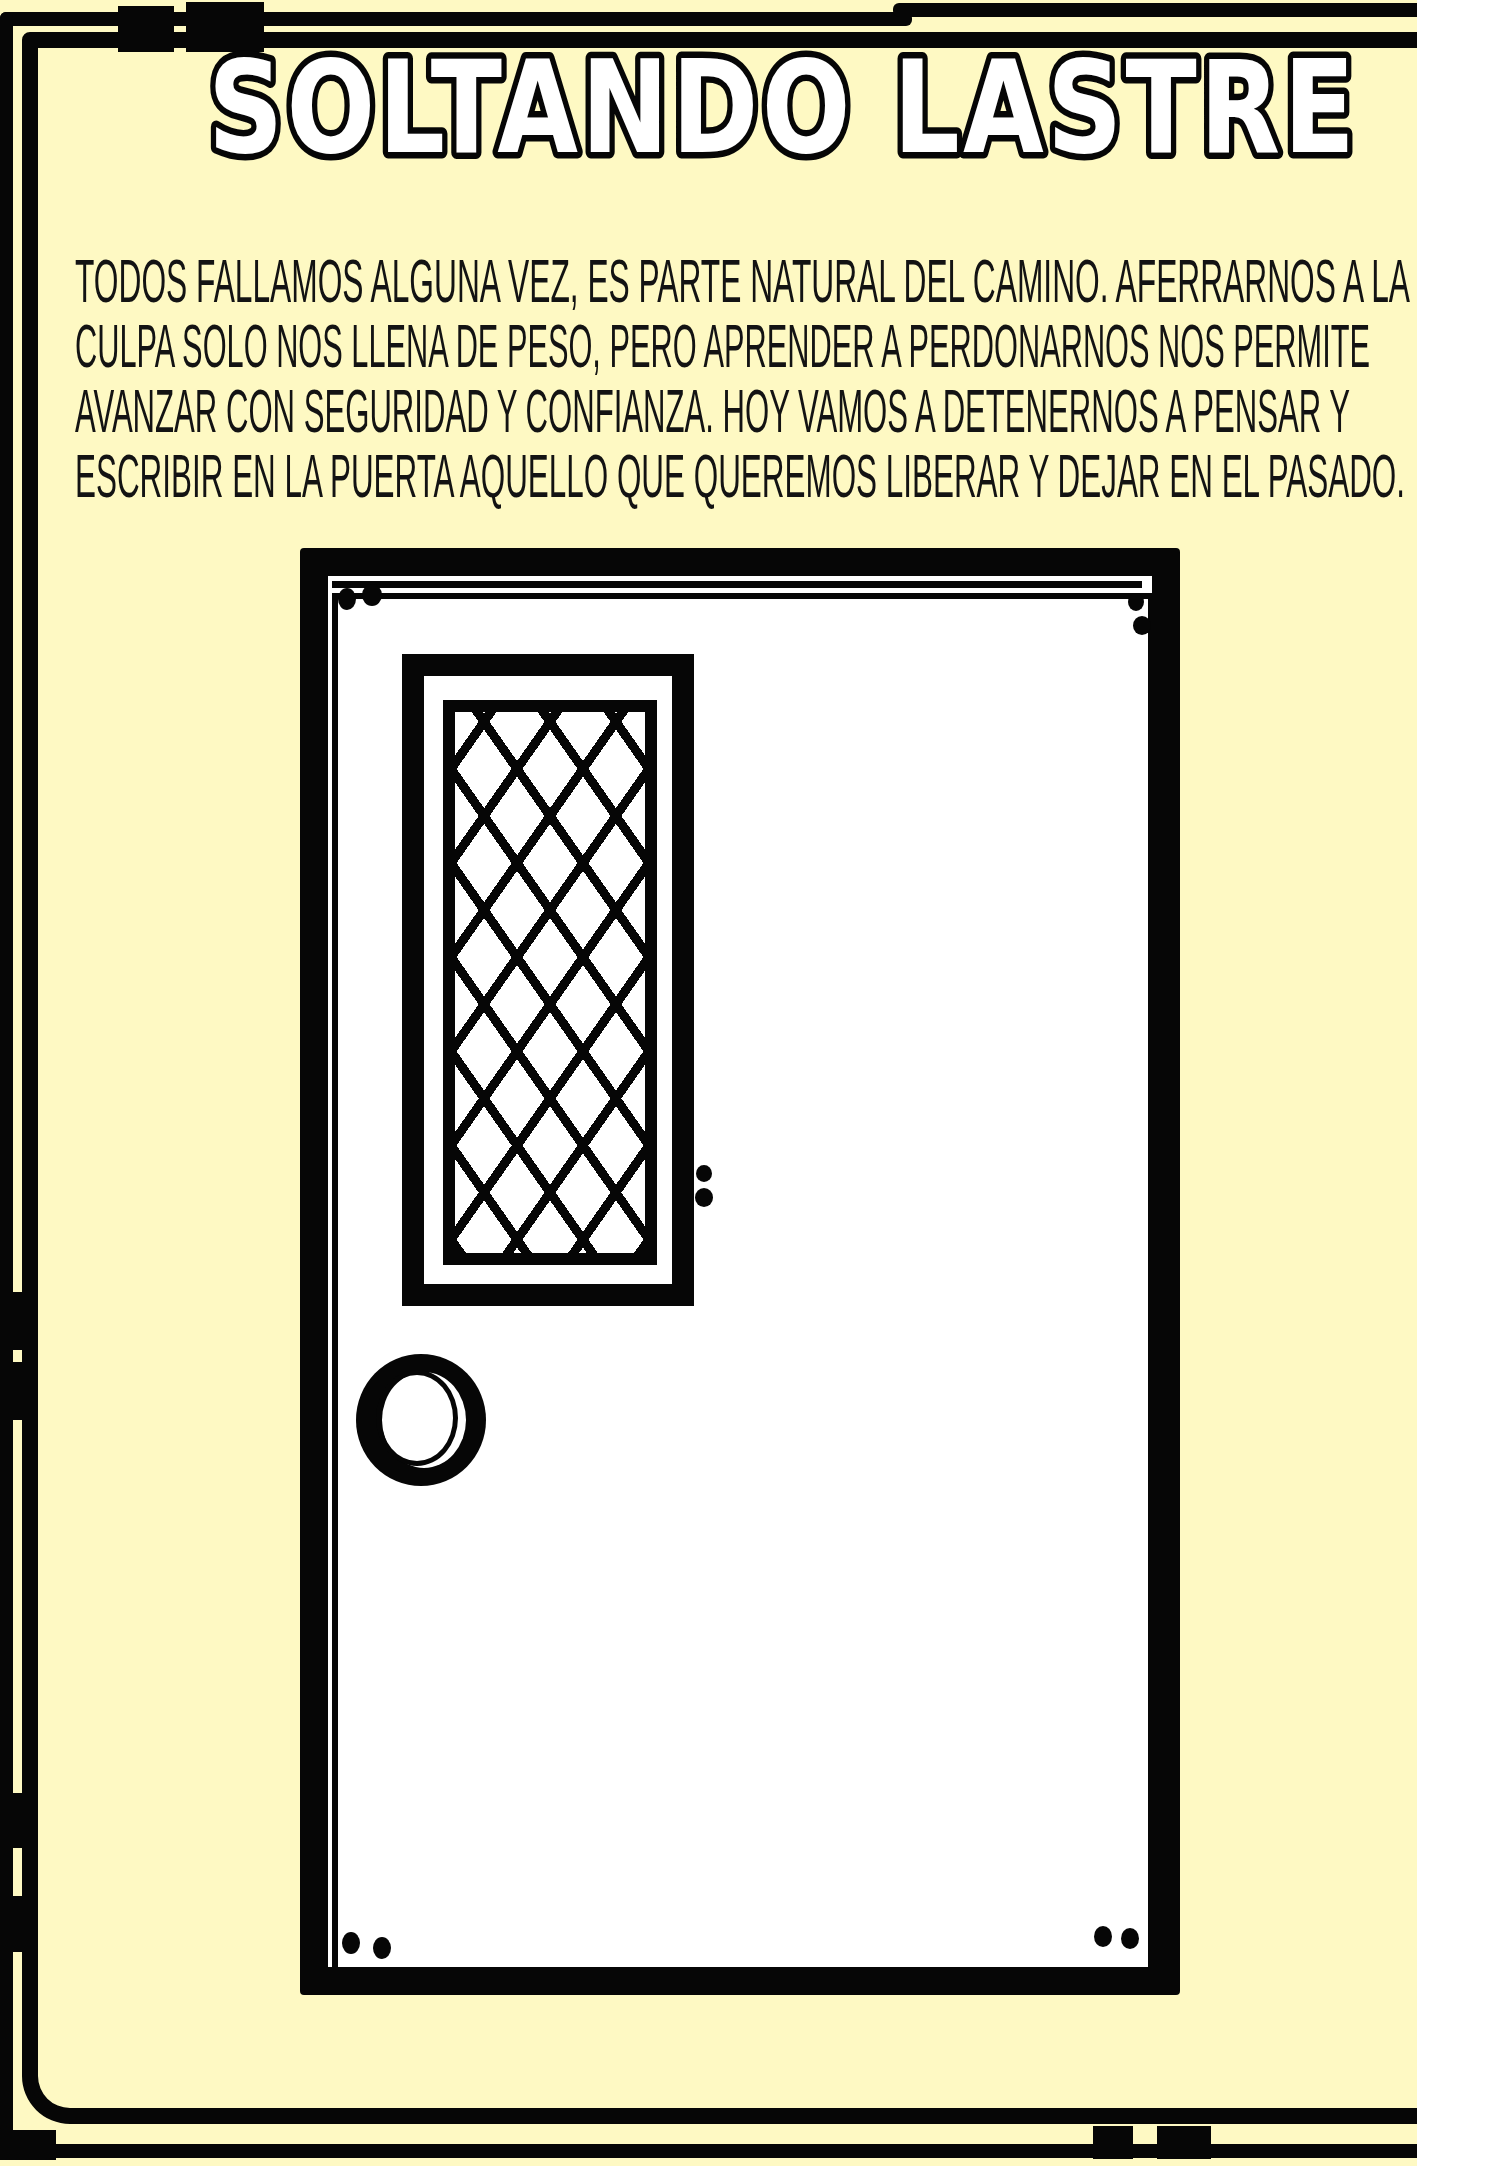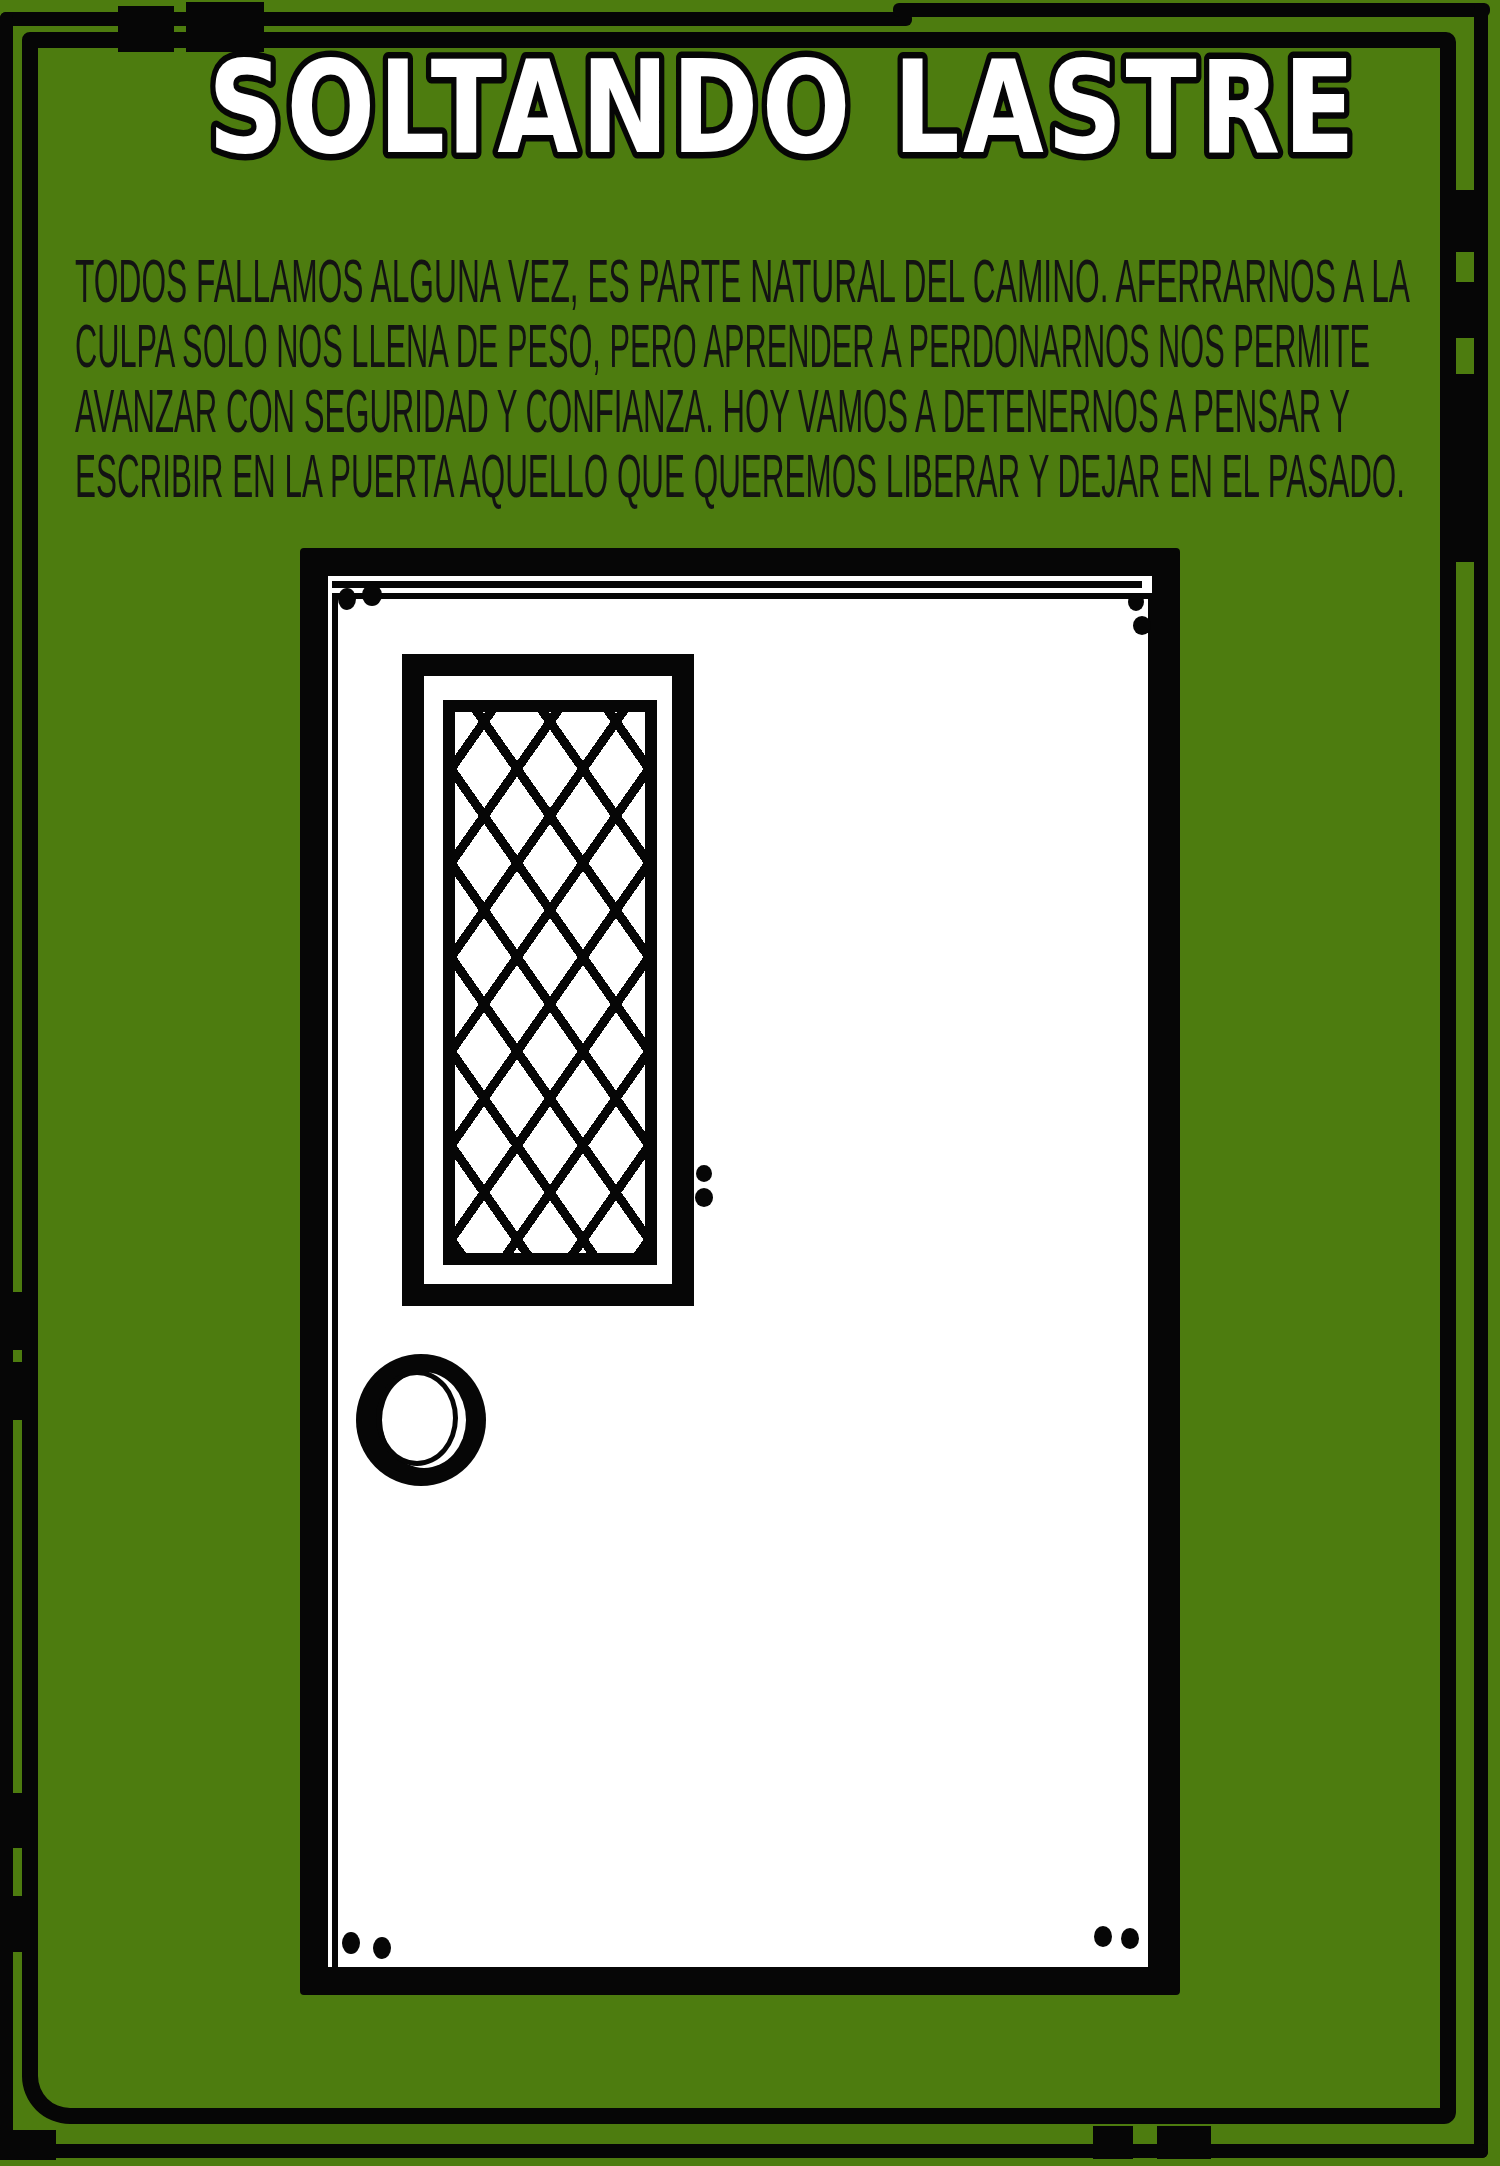--- a/index.html
+++ b/index.html
@@ -1,21 +1,22 @@
 <!DOCTYPE html>
 <html><head>
 <meta charset="utf-8">
 <style>
   html,body{margin:0;padding:0;background:#ffffff;}
   .sheet{
     position:relative;
-    width:1500px;height:2166px;
-    background:#4d7c0f;
+    width:1392px;height:2166px;
+    background:#fef9c3;
     overflow:hidden;
     font-family:"Liberation Sans",sans-serif;
+    padding-left:25px;
   }
 
   
   .outer-line{position:absolute;background:#060606;border-radius:6px;}
   .inner-border{
     position:absolute;left:22px;top:32px;width:1434px;height:2092px;
     border:16px solid #060606;box-sizing:border-box;
     border-radius:8px 10px 12px 48px;
   }
   .patch{position:absolute;background:#060606;}

